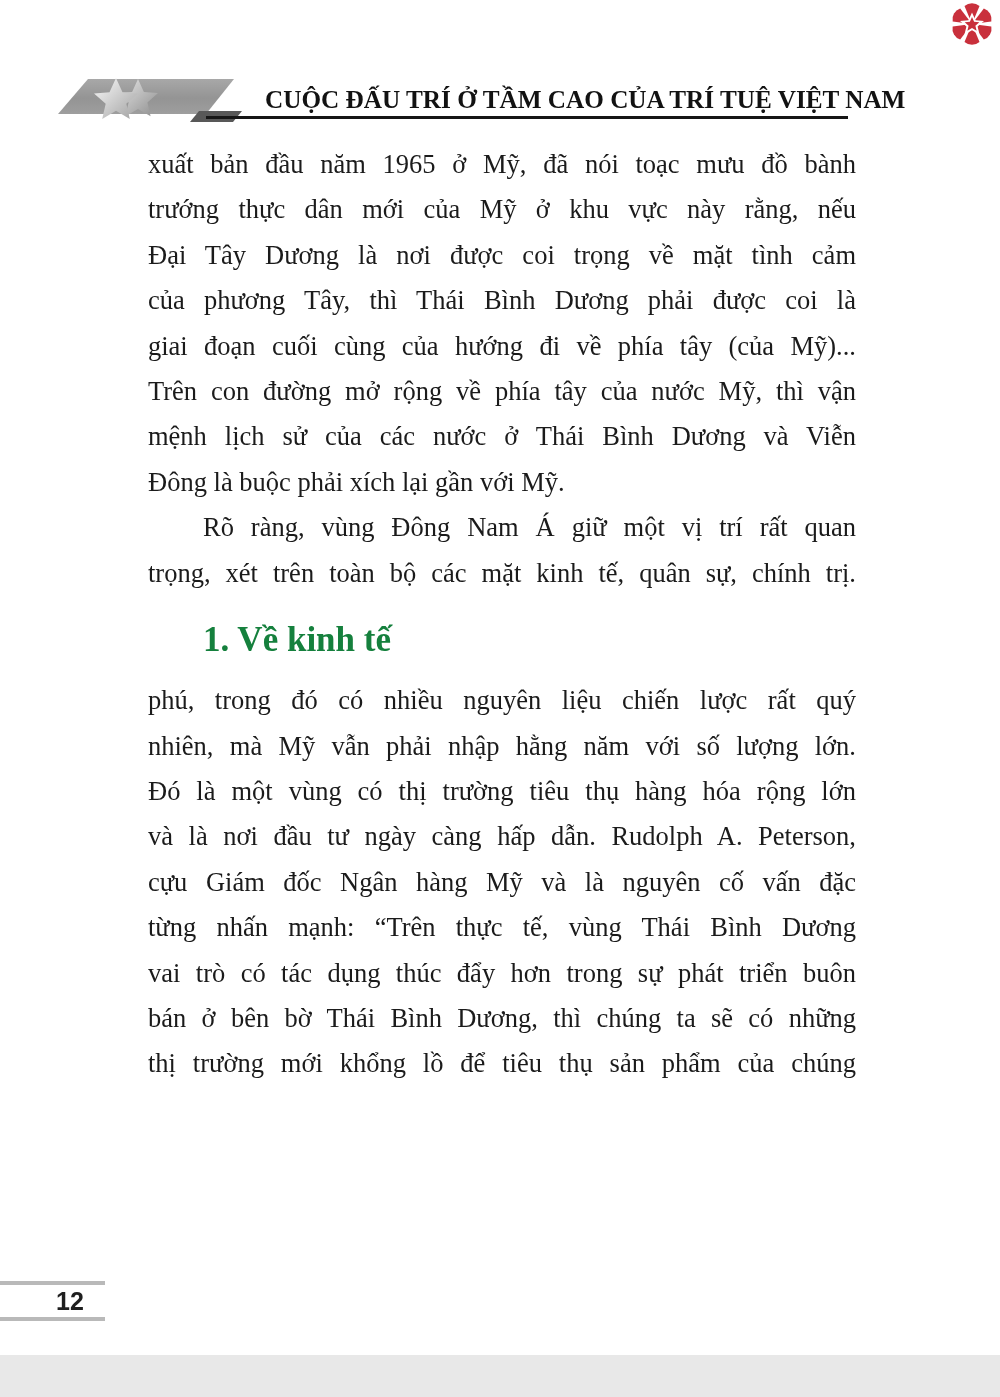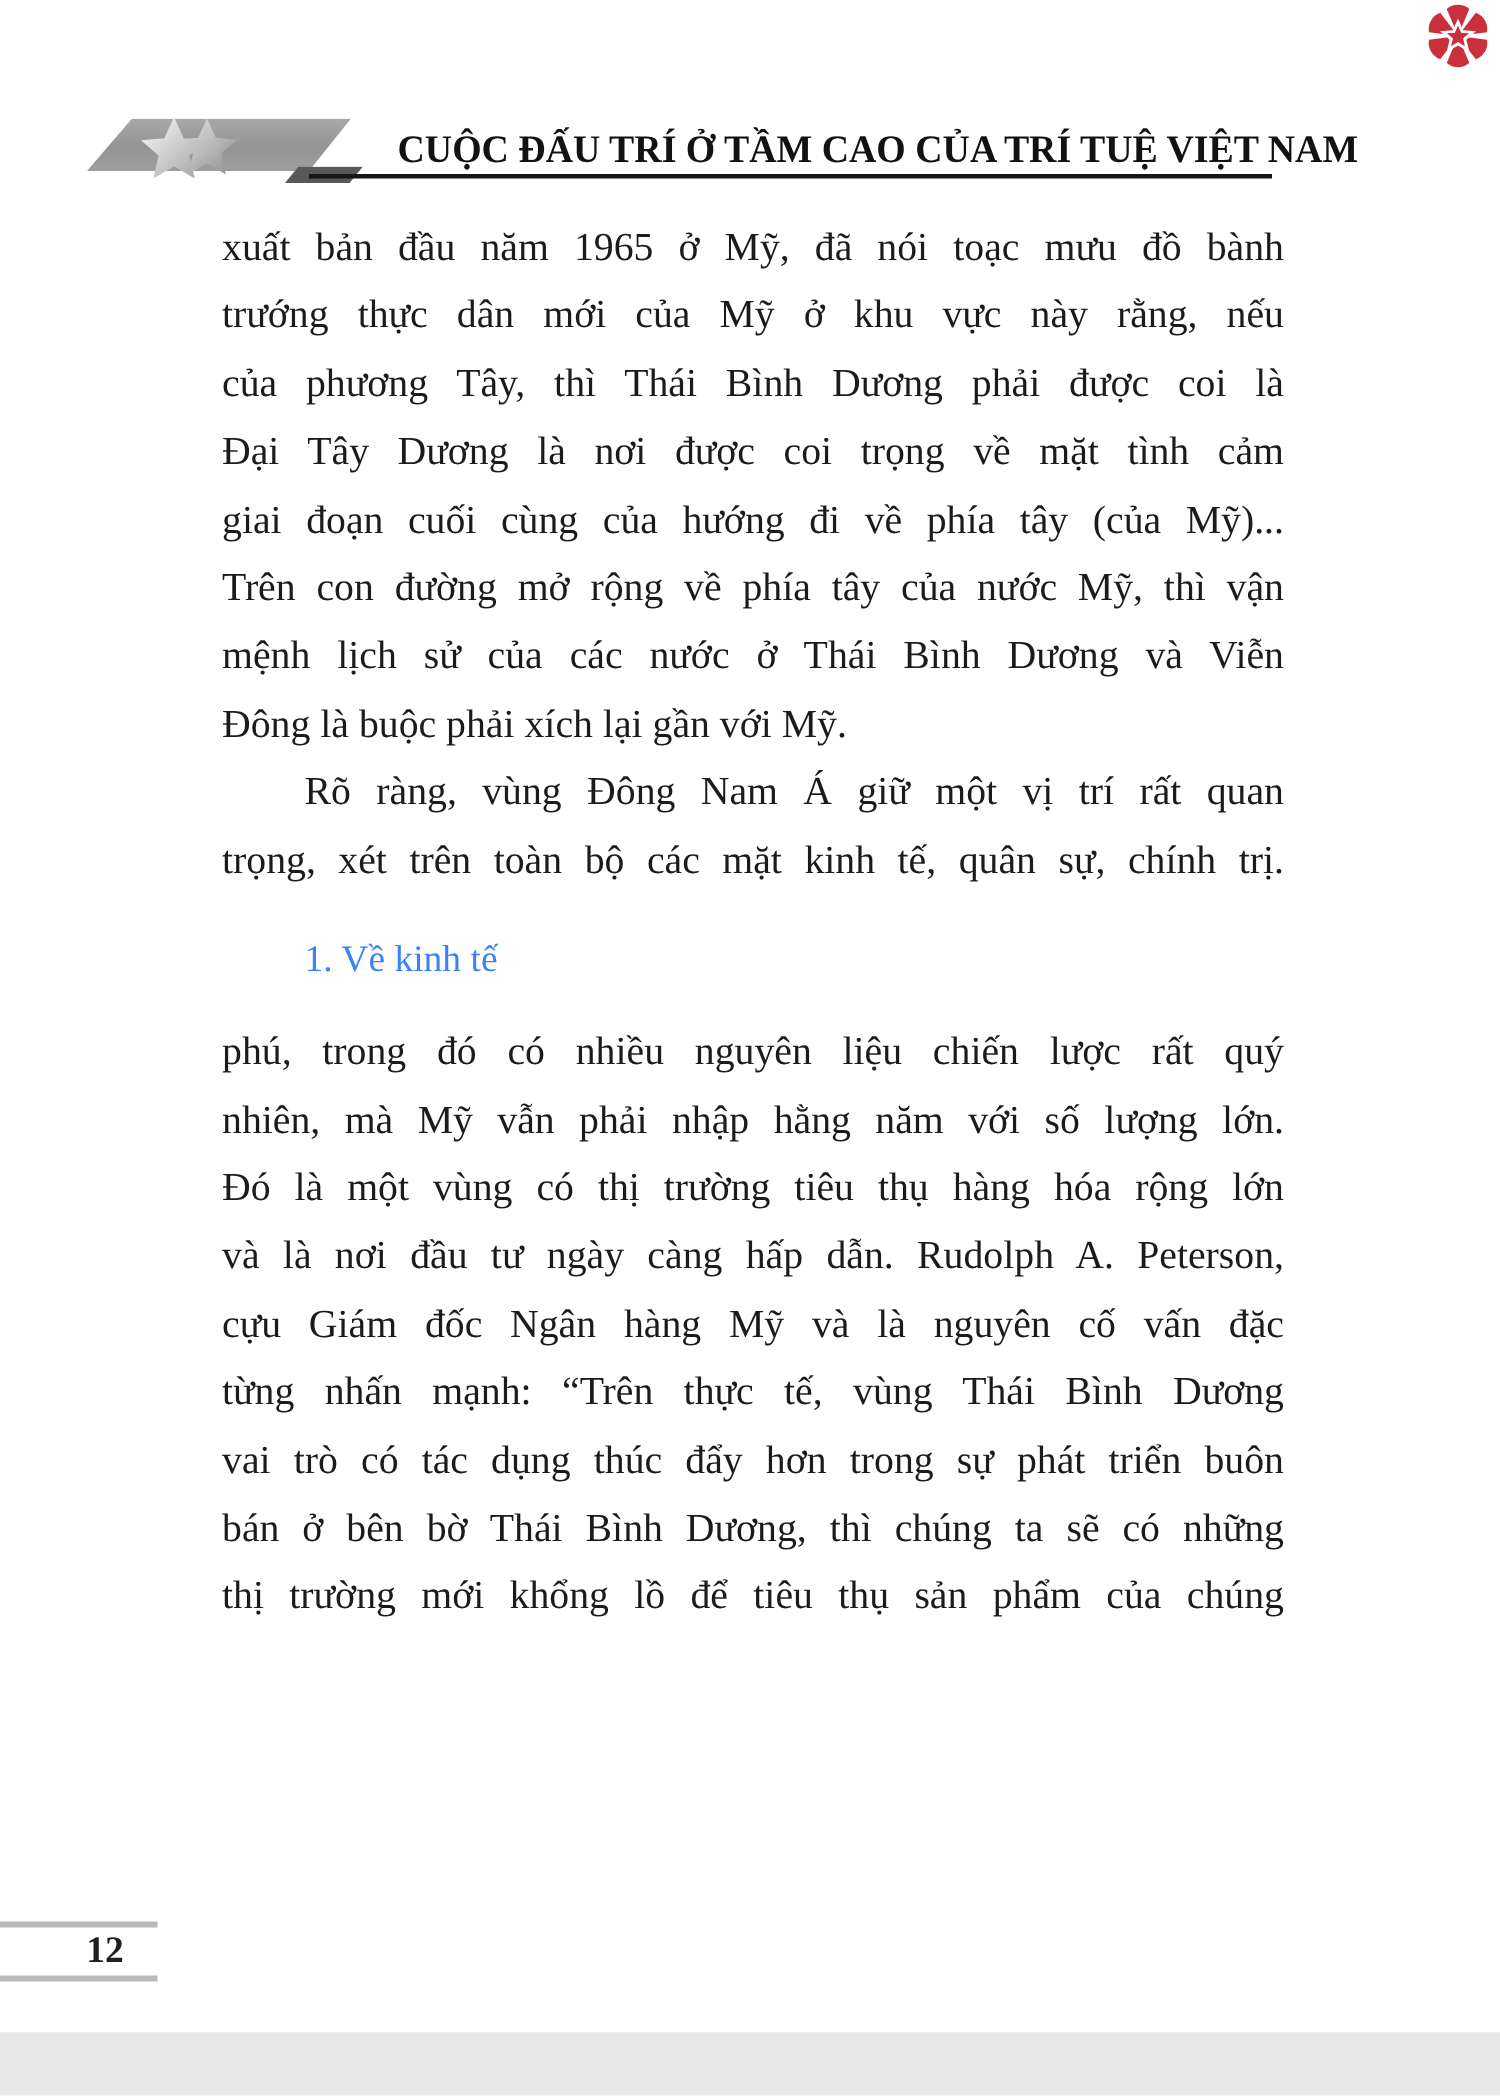--- a/index.html
+++ b/index.html
@@ -86,27 +86,27 @@
     text-align-last: justify;
     height: 45.4px;
   }
   .line.last {
     text-align-last: left;
   }
   .line.indent {
     padding-left: 55px;
   }
   .heading-line {
-    font-weight: normal;
+    font-weight: bold;
     padding-left: 55px;
     margin-top: 21px;
     margin-bottom: 16px;
     height: 45.4px;
-    font-size: 25px;
-    color: #3b82f6;
+    font-size: 35px;
+    color: #15803d;
   }
 
   
   .footer-rule-top {
     position: absolute;
     left: 0;
     top: 1281px;
     width: 105px;
     height: 4px;
     background: #b9b9b9;
@@ -118,21 +118,21 @@
     width: 105px;
     height: 4px;
     background: #b9b9b9;
   }
   .page-number {
     position: absolute;
     left: 40px;
     top: 1287px;
     width: 60px;
     text-align: center;
-    font-family: Liberation Serif, serif;
+    font-family: Liberation Sans, sans-serif;
     font-weight: bold;
     font-size: 25px;
     color: #1f1f1f;
   }
 </style>
 </head>
 <body>
 
 <div class="page">
 
@@ -176,22 +176,22 @@
     <polygon fill="url(#stg2)" points="52,2 57.9,14.9 72,16.1 61.4,25.5 64.6,39.3 52,31.9 39.4,39.3 42.6,25.5 32,16.1 46.1,14.9"></polygon>
     <polygon fill="url(#stg1)" points="30,1 36.5,15.2 52,16.5 40.3,26.8 43.8,42 30,33.8 16.2,42 19.7,26.8 8,16.5 23.5,15.2"></polygon>
   </svg>
   <div class="banner-tail"></div>
   <div class="header-rule"></div>
   <div class="header-title">CUỘC ĐẤU TRÍ Ở TẦM CAO CỦA TRÍ TUỆ VIỆT NAM</div>
 
   <div class="body-text">
     <div class="line">xuất bản đầu năm 1965 ở Mỹ, đã nói toạc mưu đồ bành</div>
     <div class="line">trướng thực dân mới của Mỹ ở khu vực này rằng, nếu</div>
+    <div class="line">Đại Tây Dương là nơi được coi trọng về mặt tình cảm</div>
     <div class="line">của phương Tây, thì Thái Bình Dương phải được coi là</div>
-    <div class="line">Đại Tây Dương là nơi được coi trọng về mặt tình cảm</div>
     <div class="line">giai đoạn cuối cùng của hướng đi về phía tây (của Mỹ)...</div>
     <div class="line">Trên con đường mở rộng về phía tây của nước Mỹ, thì vận</div>
     <div class="line">mệnh lịch sử của các nước ở Thái Bình Dương và Viễn</div>
     <div class="line last">Đông là buộc phải xích lại gần với Mỹ.</div>
 
     <div class="line indent">Rõ ràng, vùng Đông Nam Á giữ một vị trí rất quan</div>
     <div class="line">trọng, xét trên toàn bộ các mặt kinh tế, quân sự, chính trị.</div>
 
     <div class="heading-line">1. Về kinh tế</div>
 

